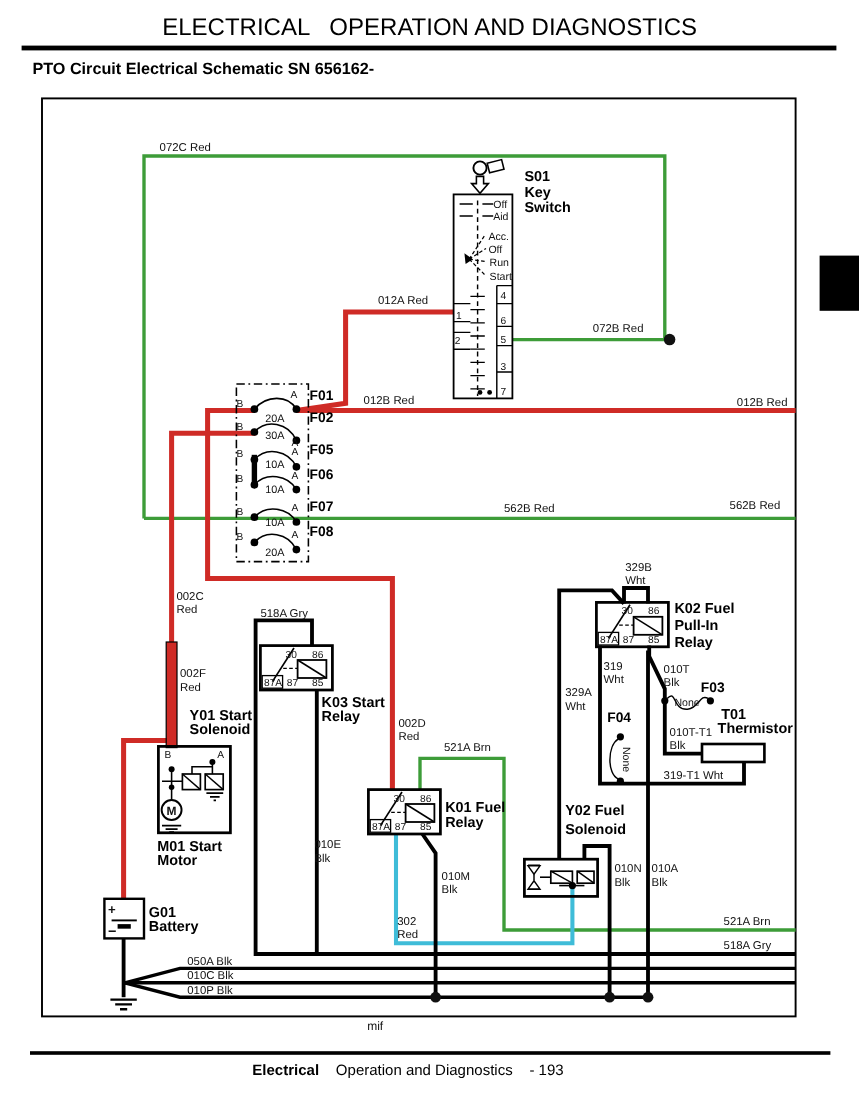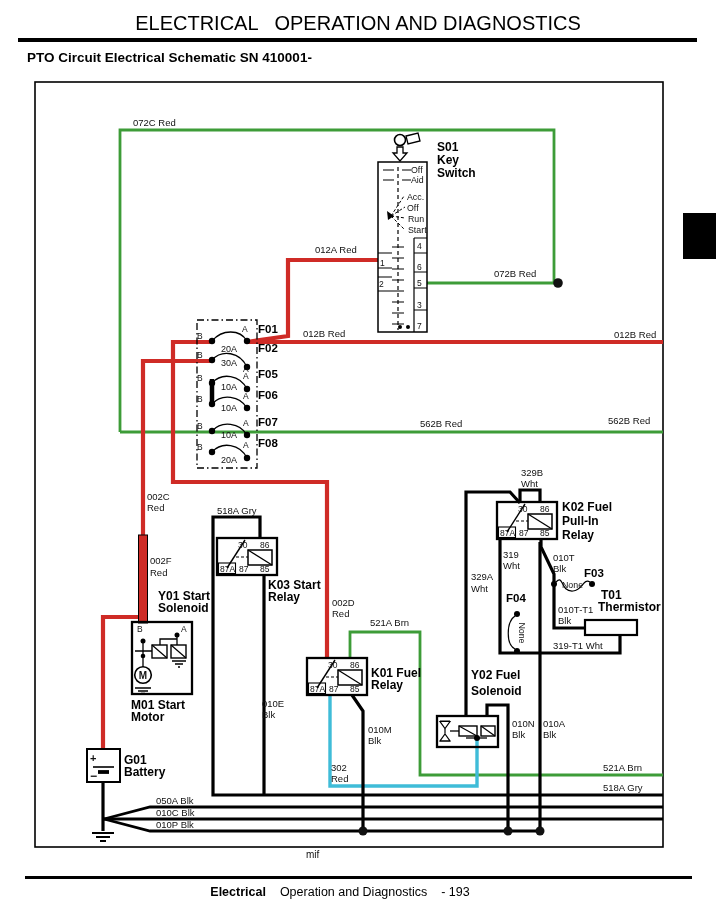--- a/index.html
+++ b/index.html
@@ -19,21 +19,21 @@
   .tm{font-size:8.5px;}
   .amp{font-size:9px;}
   .pos{font-size:8.8px;}
   .sym{fill:none;stroke:#000;}
 </style>
 </head>
 <body>
 
 <div class="hdr-title">ELECTRICAL   OPERATION AND DIAGNOSTICS</div>
 <div class="hdr-rule"></div>
-<div class="subtitle">PTO Circuit Electrical Schematic SN 410001-</div>
+<div class="subtitle">PTO Circuit Electrical Schematic SN 656162-</div>
 
 <svg width="716" height="917" viewBox="0 0 716 917">
 
   <rect x="35" y="82" width="628" height="765" fill="none" stroke="#000" stroke-width="1.6"></rect>
   <rect x="683" y="213" width="33" height="46" fill="#000"></rect>
 
   <g fill="none" stroke-width="2.8" stroke="#3d9c38">
     <path d="M120,432 V130 H554 V283"></path>
     <path d="M427,283 H558"></path>
     <path d="M120,432 H663"></path>

